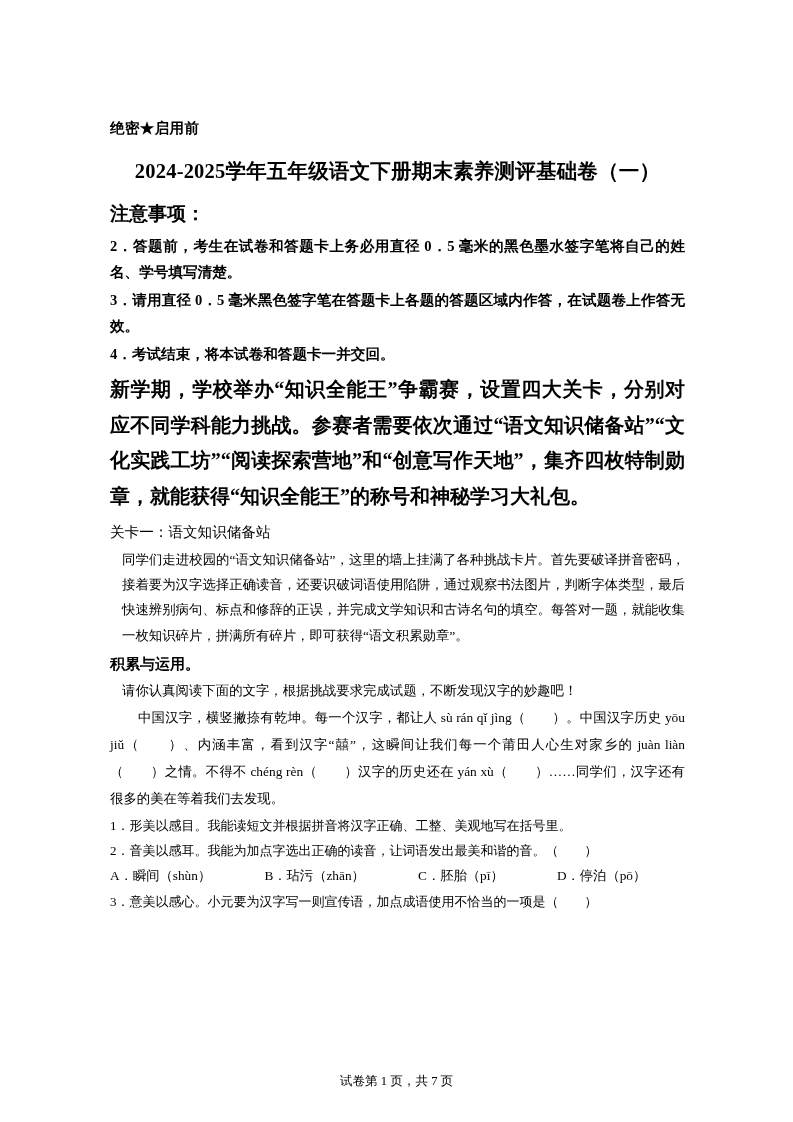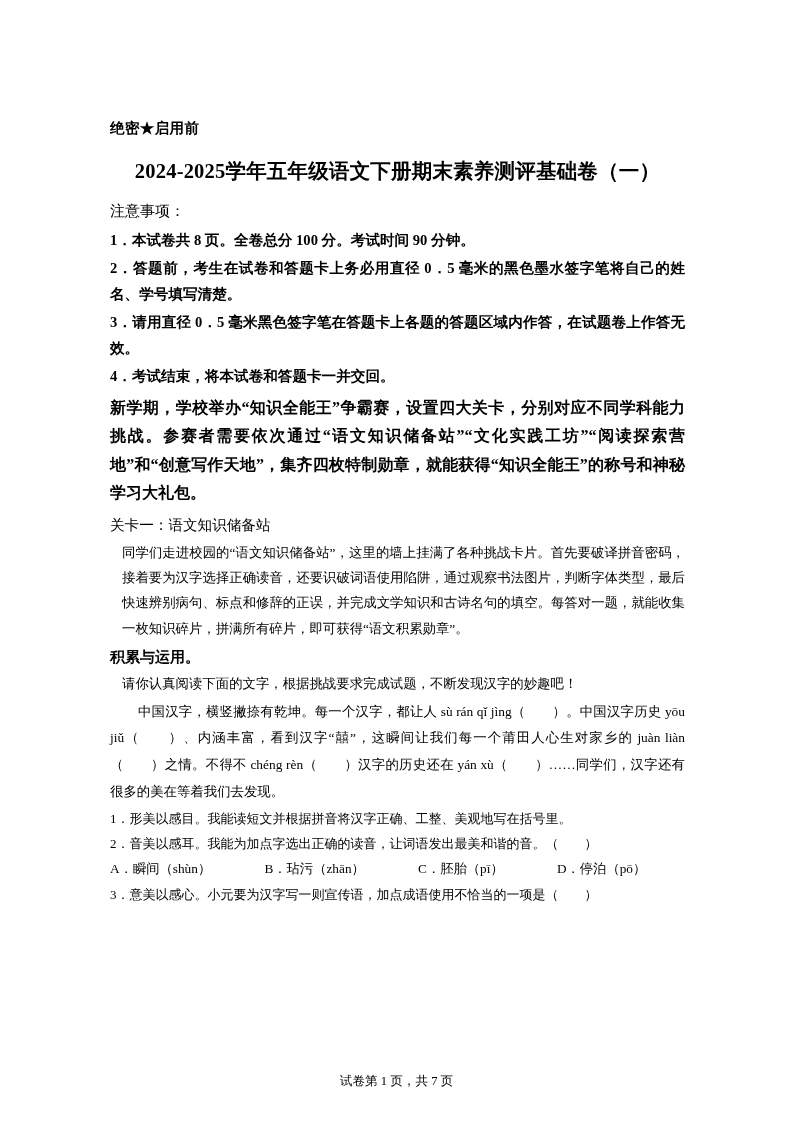--- a/index.html
+++ b/index.html
@@ -32,34 +32,34 @@
   }
   h1.doc-title {
     font-size: 20.5px;
     font-weight: bold;
     text-align: center;
     margin: 0 0 12px 0;
     line-height: 1.5;
     letter-spacing: 0.2px;
   }
   .notice-head {
-    font-size: 15px;
-    font-weight: normal;
+    font-size: 19px;
+    font-weight: bold;
     margin: 0 0 5px 0;
     line-height: 1.6;
   }
   .notice-item {
     font-size: 14.6px;
     font-weight: bold;
     line-height: 1.78;
     margin: 0 0 2px 0;
     text-align: justify;
   }
   .para-bold {
-    font-size: 16px;
+    font-size: 20px;
     font-weight: bold;
     line-height: 1.78;
     margin: 4px 0 2px 0;
     text-align: justify;
   }
   .section-head {
     font-size: 14.6px;
     line-height: 1.8;
     margin: 4px 0 2px 0;
   }
@@ -108,21 +108,20 @@
 <body>
 
 <div class="page">
 
   <div class="secret">绝密★启用前</div>
 
   <h1 class="doc-title">2024-2025学年五年级语文下册期末素养测评基础卷（一）</h1>
 
   <div class="notice-head">注意事项：</div>
 
-  <div class="notice-item">1．本试卷共 8 页。全卷总分 100 分。考试时间 90 分钟。</div>
   <div class="notice-item">2．答题前，考生在试卷和答题卡上务必用直径 0．5 毫米的黑色墨水签字笔将自己的姓名、学号填写清楚。</div>
   <div class="notice-item">3．请用直径 0．5 毫米黑色签字笔在答题卡上各题的答题区域内作答，在试题卷上作答无效。</div>
   <div class="notice-item">4．考试结束，将本试卷和答题卡一并交回。</div>
 
   <div class="para-bold">新学期，学校举办“知识全能王”争霸赛，设置四大关卡，分别对应不同学科能力挑战。参赛者需要依次通过“语文知识储备站”“文化实践工坊”“阅读探索营地”和“创意写作天地”，集齐四枚特制勋章，就能获得“知识全能王”的称号和神秘学习大礼包。</div>
 
   <div class="section-head">关卡一：语文知识储备站</div>
 
   <div class="body-text">同学们走进校园的“语文知识储备站”，这里的墙上挂满了各种挑战卡片。首先要破译拼音密码，接着要为汉字选择正确读音，还要识破词语使用陷阱，通过观察书法图片，判断字体类型，最后快速辨别病句、标点和修辞的正误，并完成文学知识和古诗名句的填空。每答对一题，就能收集一枚知识碎片，拼满所有碎片，即可获得“语文积累勋章”。</div>
 

